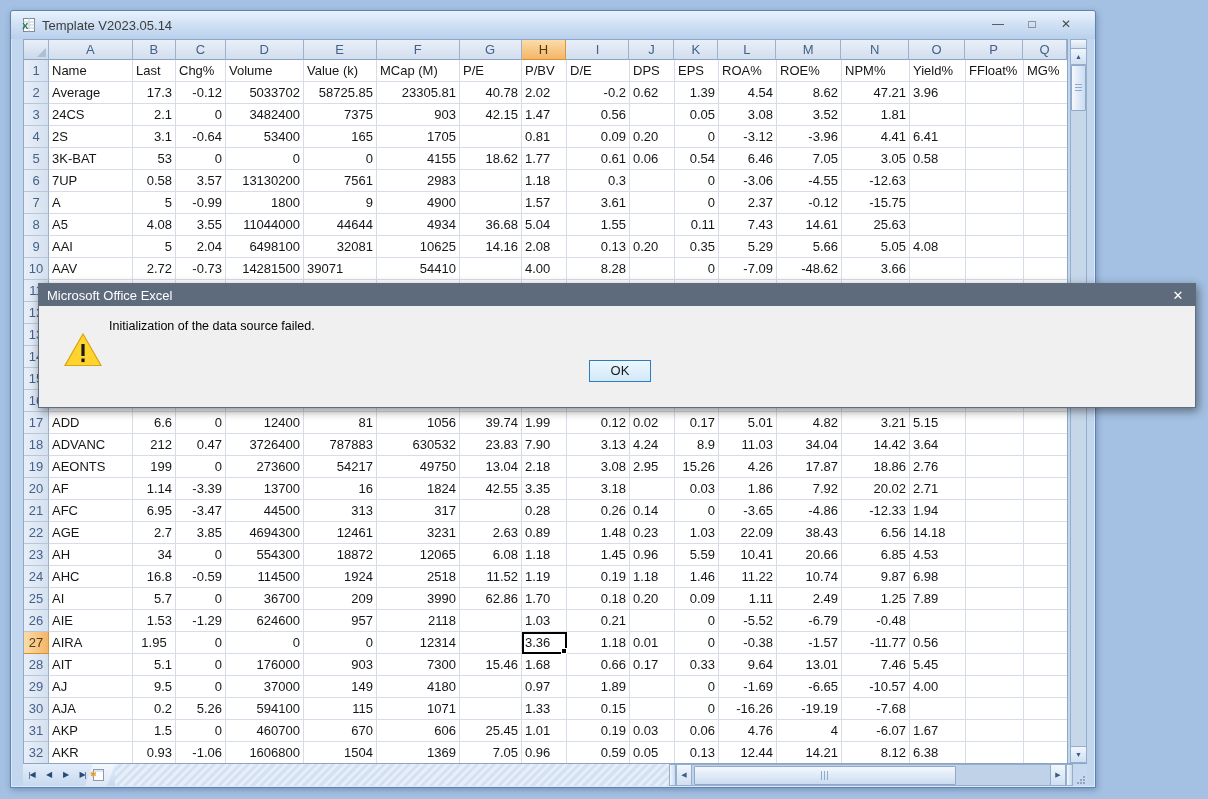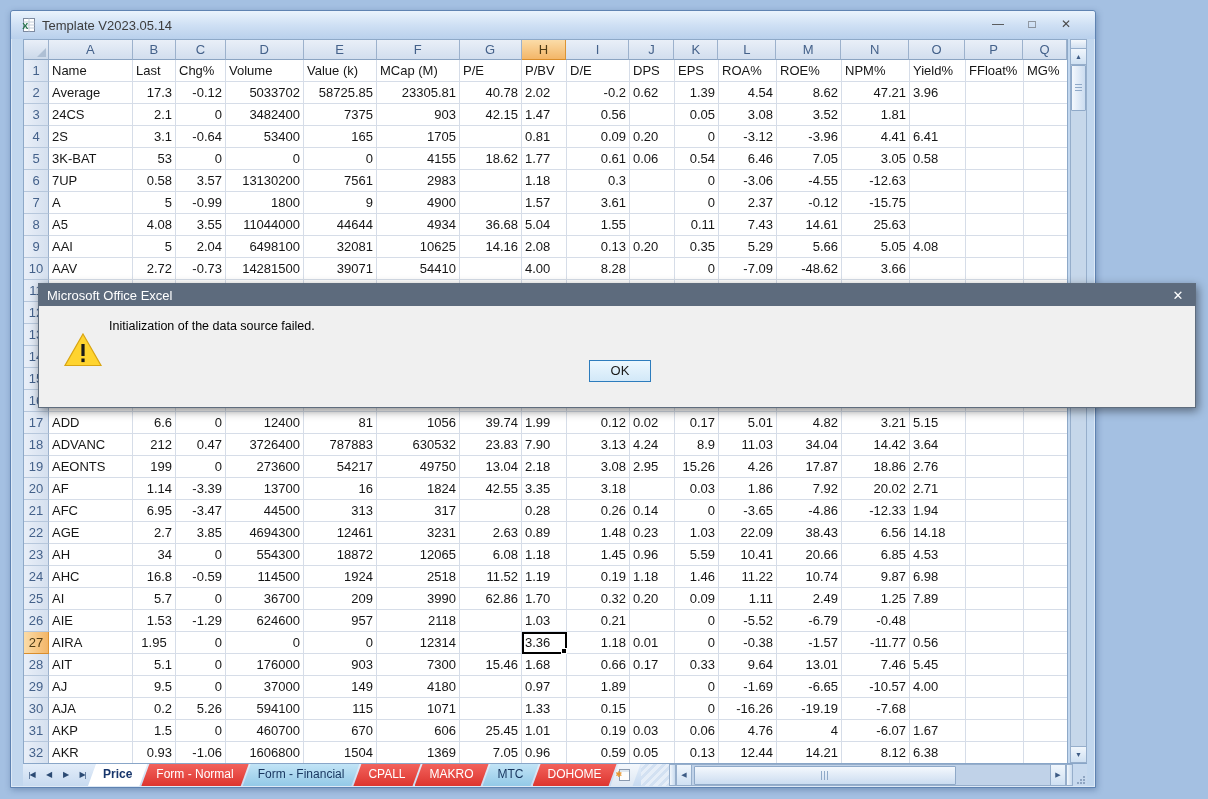--- a/index.html
+++ b/index.html
@@ -333,21 +333,21 @@
           <div class="cell" style="width: 56px; text-align: left;">4.08</div>
           <div class="cell" style="width: 58px; text-align: left;"></div>
           <div class="cell" style="width: 44px; text-align: left;"></div>
         </div>
         <div class="row">
           <div class="row-h">10</div>
           <div class="cell" style="width: 84px; text-align: left;">AAV</div>
           <div class="cell" style="width: 43px; text-align: right;">2.72</div>
           <div class="cell" style="width: 50px; text-align: right;">-0.73</div>
           <div class="cell" style="width: 78px; text-align: right;">14281500</div>
-          <div class="cell" style="width: 73px; text-align: right;">39071</div>
+          <div class="cell" style="width: 73px; ">39071</div>
           <div class="cell" style="width: 83px; text-align: right;">54410</div>
           <div class="cell" style="width: 62px; text-align: right;"></div>
           <div class="cell" style="width: 45px; text-align: left;">4.00</div>
           <div class="cell" style="width: 63px; text-align: right;">8.28</div>
           <div class="cell" style="width: 45px; text-align: left;"></div>
           <div class="cell" style="width: 44px; text-align: right;">0</div>
           <div class="cell" style="width: 58px; text-align: right;">-7.09</div>
           <div class="cell" style="width: 65px; text-align: right;">-48.62</div>
           <div class="cell" style="width: 68px; text-align: right;">3.66</div>
           <div class="cell" style="width: 56px; text-align: left;"></div>
@@ -637,21 +637,21 @@
         <div class="row">
           <div class="row-h">25</div>
           <div class="cell" style="width: 84px; text-align: left;">AI</div>
           <div class="cell" style="width: 43px; text-align: right;">5.7</div>
           <div class="cell" style="width: 50px; text-align: right;">0</div>
           <div class="cell" style="width: 78px; text-align: right;">36700</div>
           <div class="cell" style="width: 73px; text-align: right;">209</div>
           <div class="cell" style="width: 83px; text-align: right;">3990</div>
           <div class="cell" style="width: 62px; text-align: right;">62.86</div>
           <div class="cell" style="width: 45px; text-align: left;">1.70</div>
-          <div class="cell" style="width: 63px; text-align: right;">0.32</div>
+          <div class="cell" style="width: 63px; text-align: right;">0.18</div>
           <div class="cell" style="width: 45px; text-align: left;">0.20</div>
           <div class="cell" style="width: 44px; text-align: right;">0.09</div>
           <div class="cell" style="width: 58px; text-align: right;">1.11</div>
           <div class="cell" style="width: 65px; text-align: right;">2.49</div>
           <div class="cell" style="width: 68px; text-align: right;">1.25</div>
           <div class="cell" style="width: 56px; text-align: left;">7.89</div>
           <div class="cell" style="width: 58px; text-align: left;"></div>
           <div class="cell" style="width: 44px; text-align: left;"></div>
         </div>
         <div class="row">
@@ -803,29 +803,20 @@
     <div class="v-thumb"></div>
     <div class="v-track"></div>
     <div class="v-btn bottom">▼</div>
   </div>
 
   <div class="tabstrip">
     <div class="nav-btn">|◀</div>
     <div class="nav-btn">◀</div>
     <div class="nav-btn">▶</div>
     <div class="nav-btn">▶|</div>
-    <div class="tabs" id="sheet-tabs">
-        <div class="tab active">Price</div>
-        <div class="tab red">Form - Normal</div>
-        <div class="tab blue">Form - Financial</div>
-        <div class="tab red">CPALL</div>
-        <div class="tab red">MAKRO</div>
-        <div class="tab blue">MTC</div>
-        <div class="tab red">DOHOME</div>
-      </div>
     <div class="tab insert">
       <span class="sheet-ico"></span>
     </div>
     <div class="tab-filler"></div>
     <div class="splitter"></div>
     <div class="h-btn">◀</div>
     <div class="h-track">
       <div class="h-thumb"></div>
     </div>
     <div class="h-btn">▶</div>

